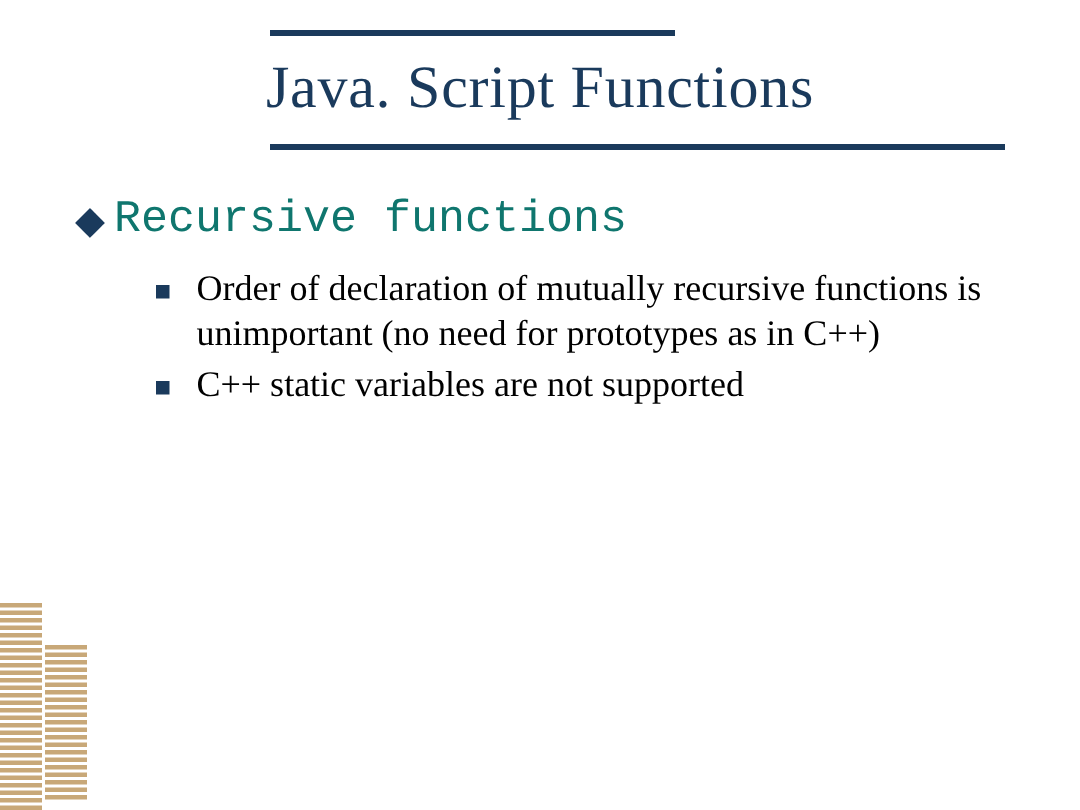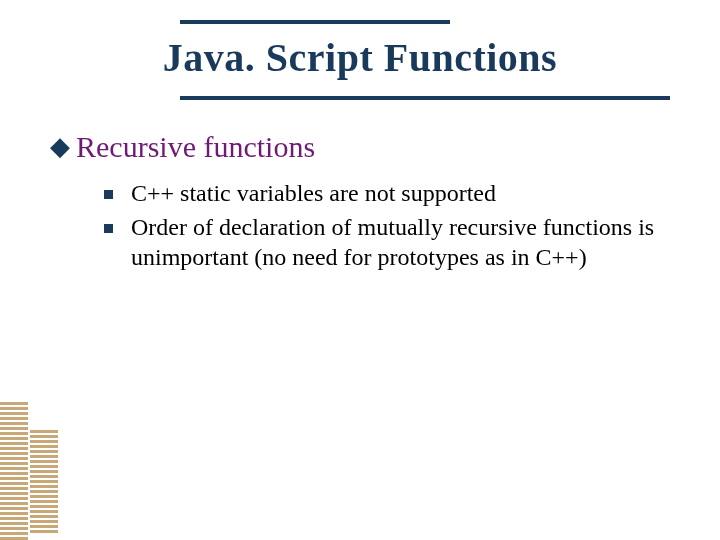--- a/index.html
+++ b/index.html
@@ -25,21 +25,21 @@
     height: 4px;
     background: #1a3a5c;
   }
   .title {
     position: absolute;
     top: 34px;
     left: 0;
     width: 720px;
     text-align: center;
     font-size: 40px;
-    font-weight: 700;
+    font-weight: 400;
     color: #1a3a5c;
     letter-spacing: 0.5px;
   }
   .title-rule-bottom {
     position: absolute;
     top: 96px;
     left: 180px;
     width: 490px;
     height: 4px;
     background: #1a3a5c;
@@ -57,21 +57,22 @@
   }
   .bullet-l1 .marker {
     font-size: 26px;
     line-height: 34px;
     color: #1a3a5c;
     margin-right: 6px;
   }
   .bullet-l1 .text {
     font-size: 30px;
     line-height: 34px;
-    color: #701a75;
+    color: #0f766e;
+    font-family: Liberation Mono, monospace;
   }
   .sublist {
     margin-left: 54px;
     margin-top: 6px;
   }
   .bullet-l2 {
     display: flex;
     align-items: flex-start;
     margin-bottom: 4px;
   }
@@ -121,25 +122,25 @@
 
   <div class="content">
     <div class="bullet-l1">
       <span class="marker">◆</span>
       <span class="text">Recursive functions</span>
     </div>
 
     <div class="sublist">
       <div class="bullet-l2">
         <span class="marker"></span>
-        <span class="text">C++ static variables are not supported</span>
+        <span class="text">Order of declaration of mutually recursive functions is unimportant (no need for prototypes as in C++)</span>
       </div>
       <div class="bullet-l2">
         <span class="marker"></span>
-        <span class="text">Order of declaration of mutually recursive functions is unimportant (no need for prototypes as in C++)</span>
+        <span class="text">C++ static variables are not supported</span>
       </div>
     </div>
   </div>
 
   <div class="corner-stripes">
     <div class="col">
       <div class="seg" style="height:3px"></div>
       <div class="seg" style="height:3px"></div>
       <div class="seg" style="height:3px"></div>
       <div class="seg" style="height:3px"></div>

